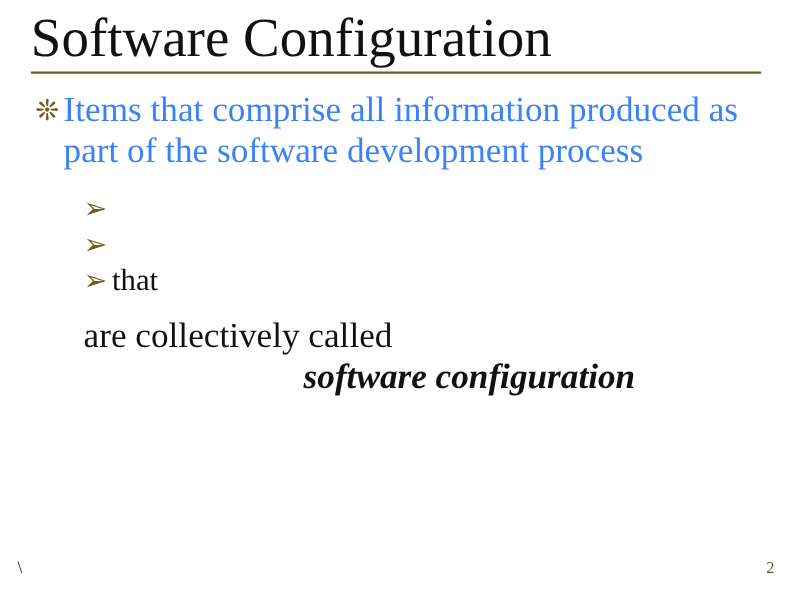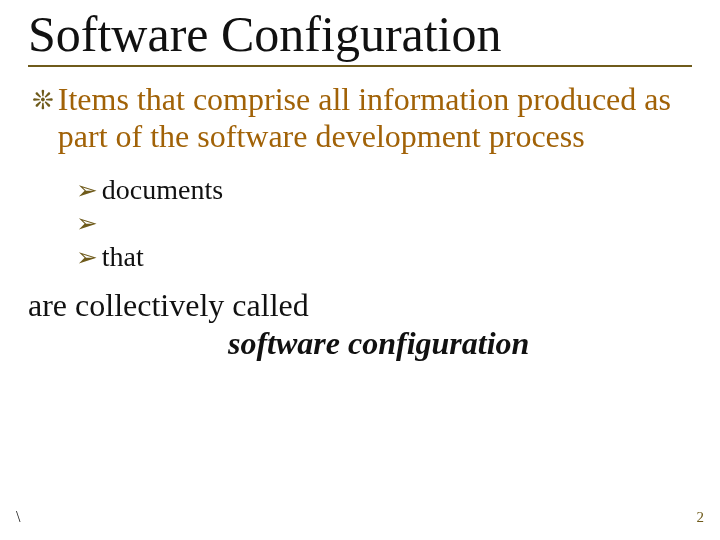--- a/index.html
+++ b/index.html
@@ -37,21 +37,21 @@
   .asterisk-icon {
     color: #6f5b1b;
     font-size: 26px;
     line-height: 1.2;
     margin-right: 4px;
     margin-top: 4px;
     flex-shrink: 0;
   }
   .body-text {
     font-size: 32px;
-    color: #a16207;
+    color: #3b82f6;
     line-height: 1.18;
   }
   .sub-list {
     margin: 18px 0 14px 48px;
   }
   .sub-item {
     display: flex;
     align-items: baseline;
     margin-bottom: 2px;
   }
@@ -60,20 +60,21 @@
     font-size: 26px;
     margin-right: 4px;
     flex-shrink: 0;
     font-family: Arial, sans-serif;
   }
   .sub-text {
     font-size: 28px;
     color: #111;
   }
   .closing {
+    margin-left: 48px;
     font-size: 32px;
     color: #111;
     line-height: 1.18;
   }
   .closing-em {
     font-style: italic;
     font-weight: bold;
     display: block;
     margin-left: 200px;
   }
@@ -101,21 +102,20 @@
   <hr class="title-rule">
 
   <div class="bullet-row">
     <span class="asterisk-icon">❊</span>
     <span class="body-text">Items that comprise all information produced as part of the software development process</span>
   </div>
 
   <div class="sub-list">
     <div class="sub-item">
       <span class="arrow-icon">➢</span>
-      <span class="sub-text">documents</span>
     </div>
     <div class="sub-item">
       <span class="arrow-icon">➢</span>
     </div>
     <div class="sub-item">
       <span class="arrow-icon">➢</span>
       <span class="sub-text">that</span>
     </div>
   </div>
 

